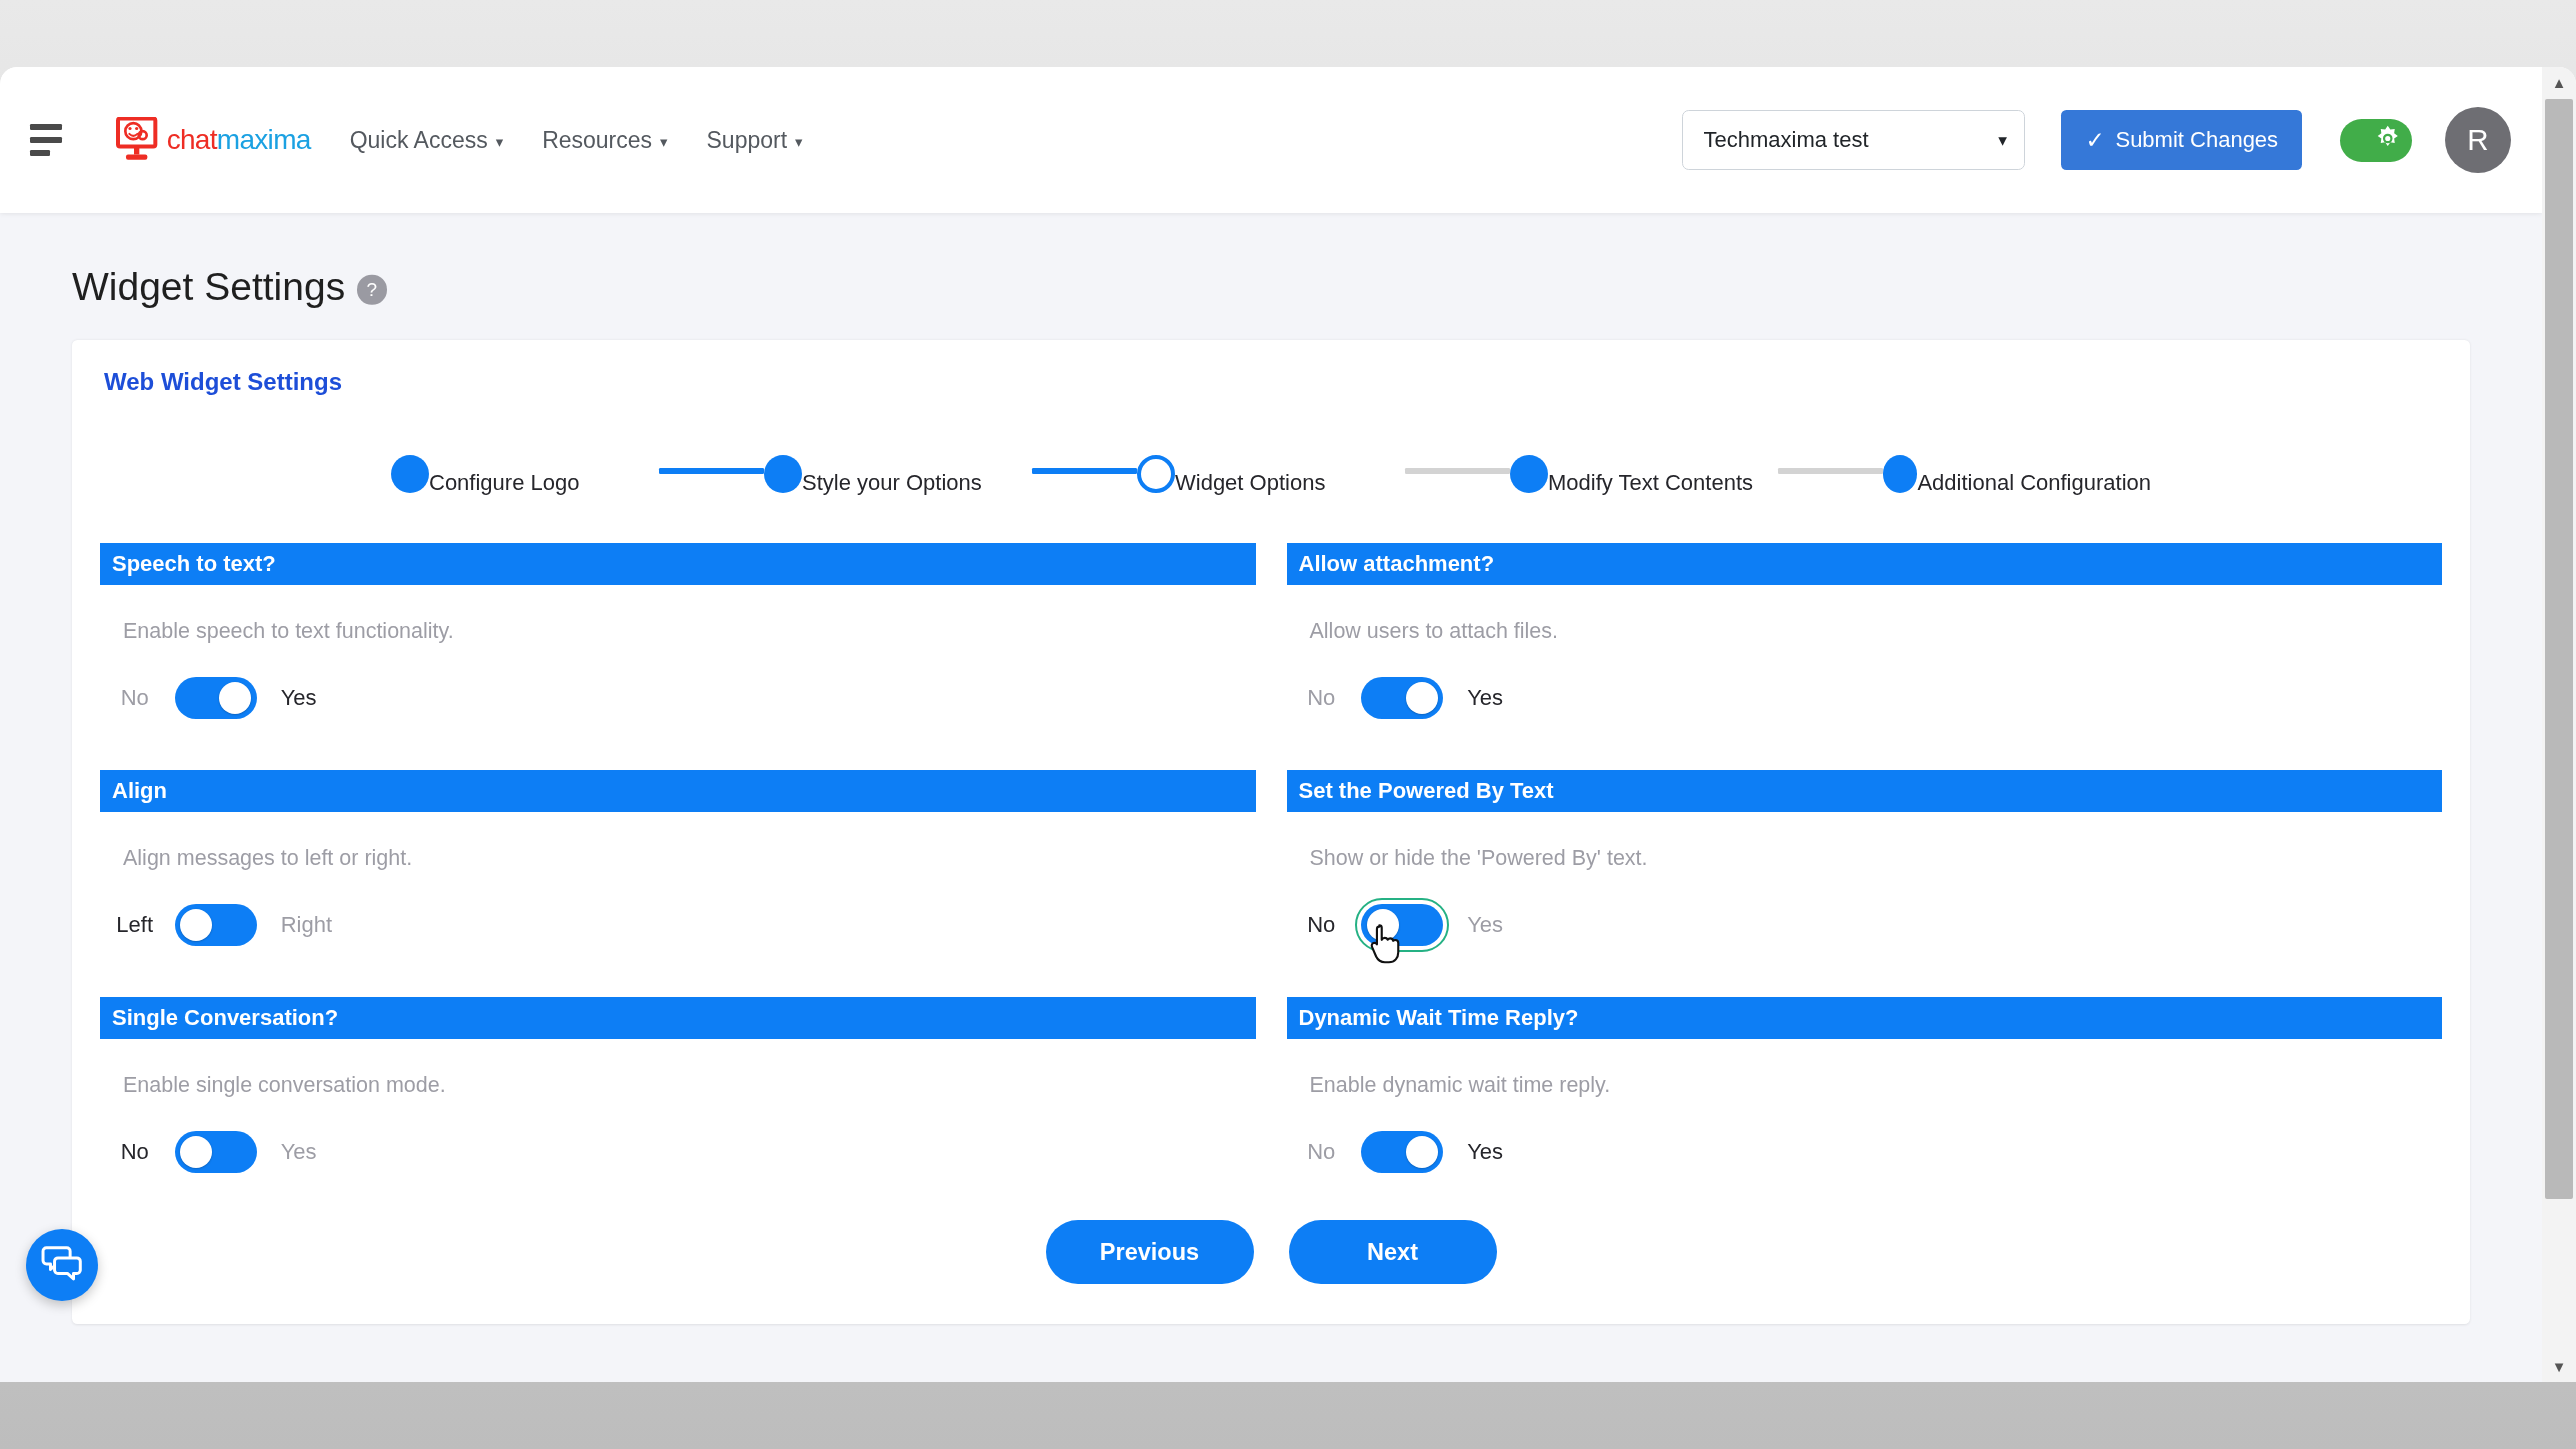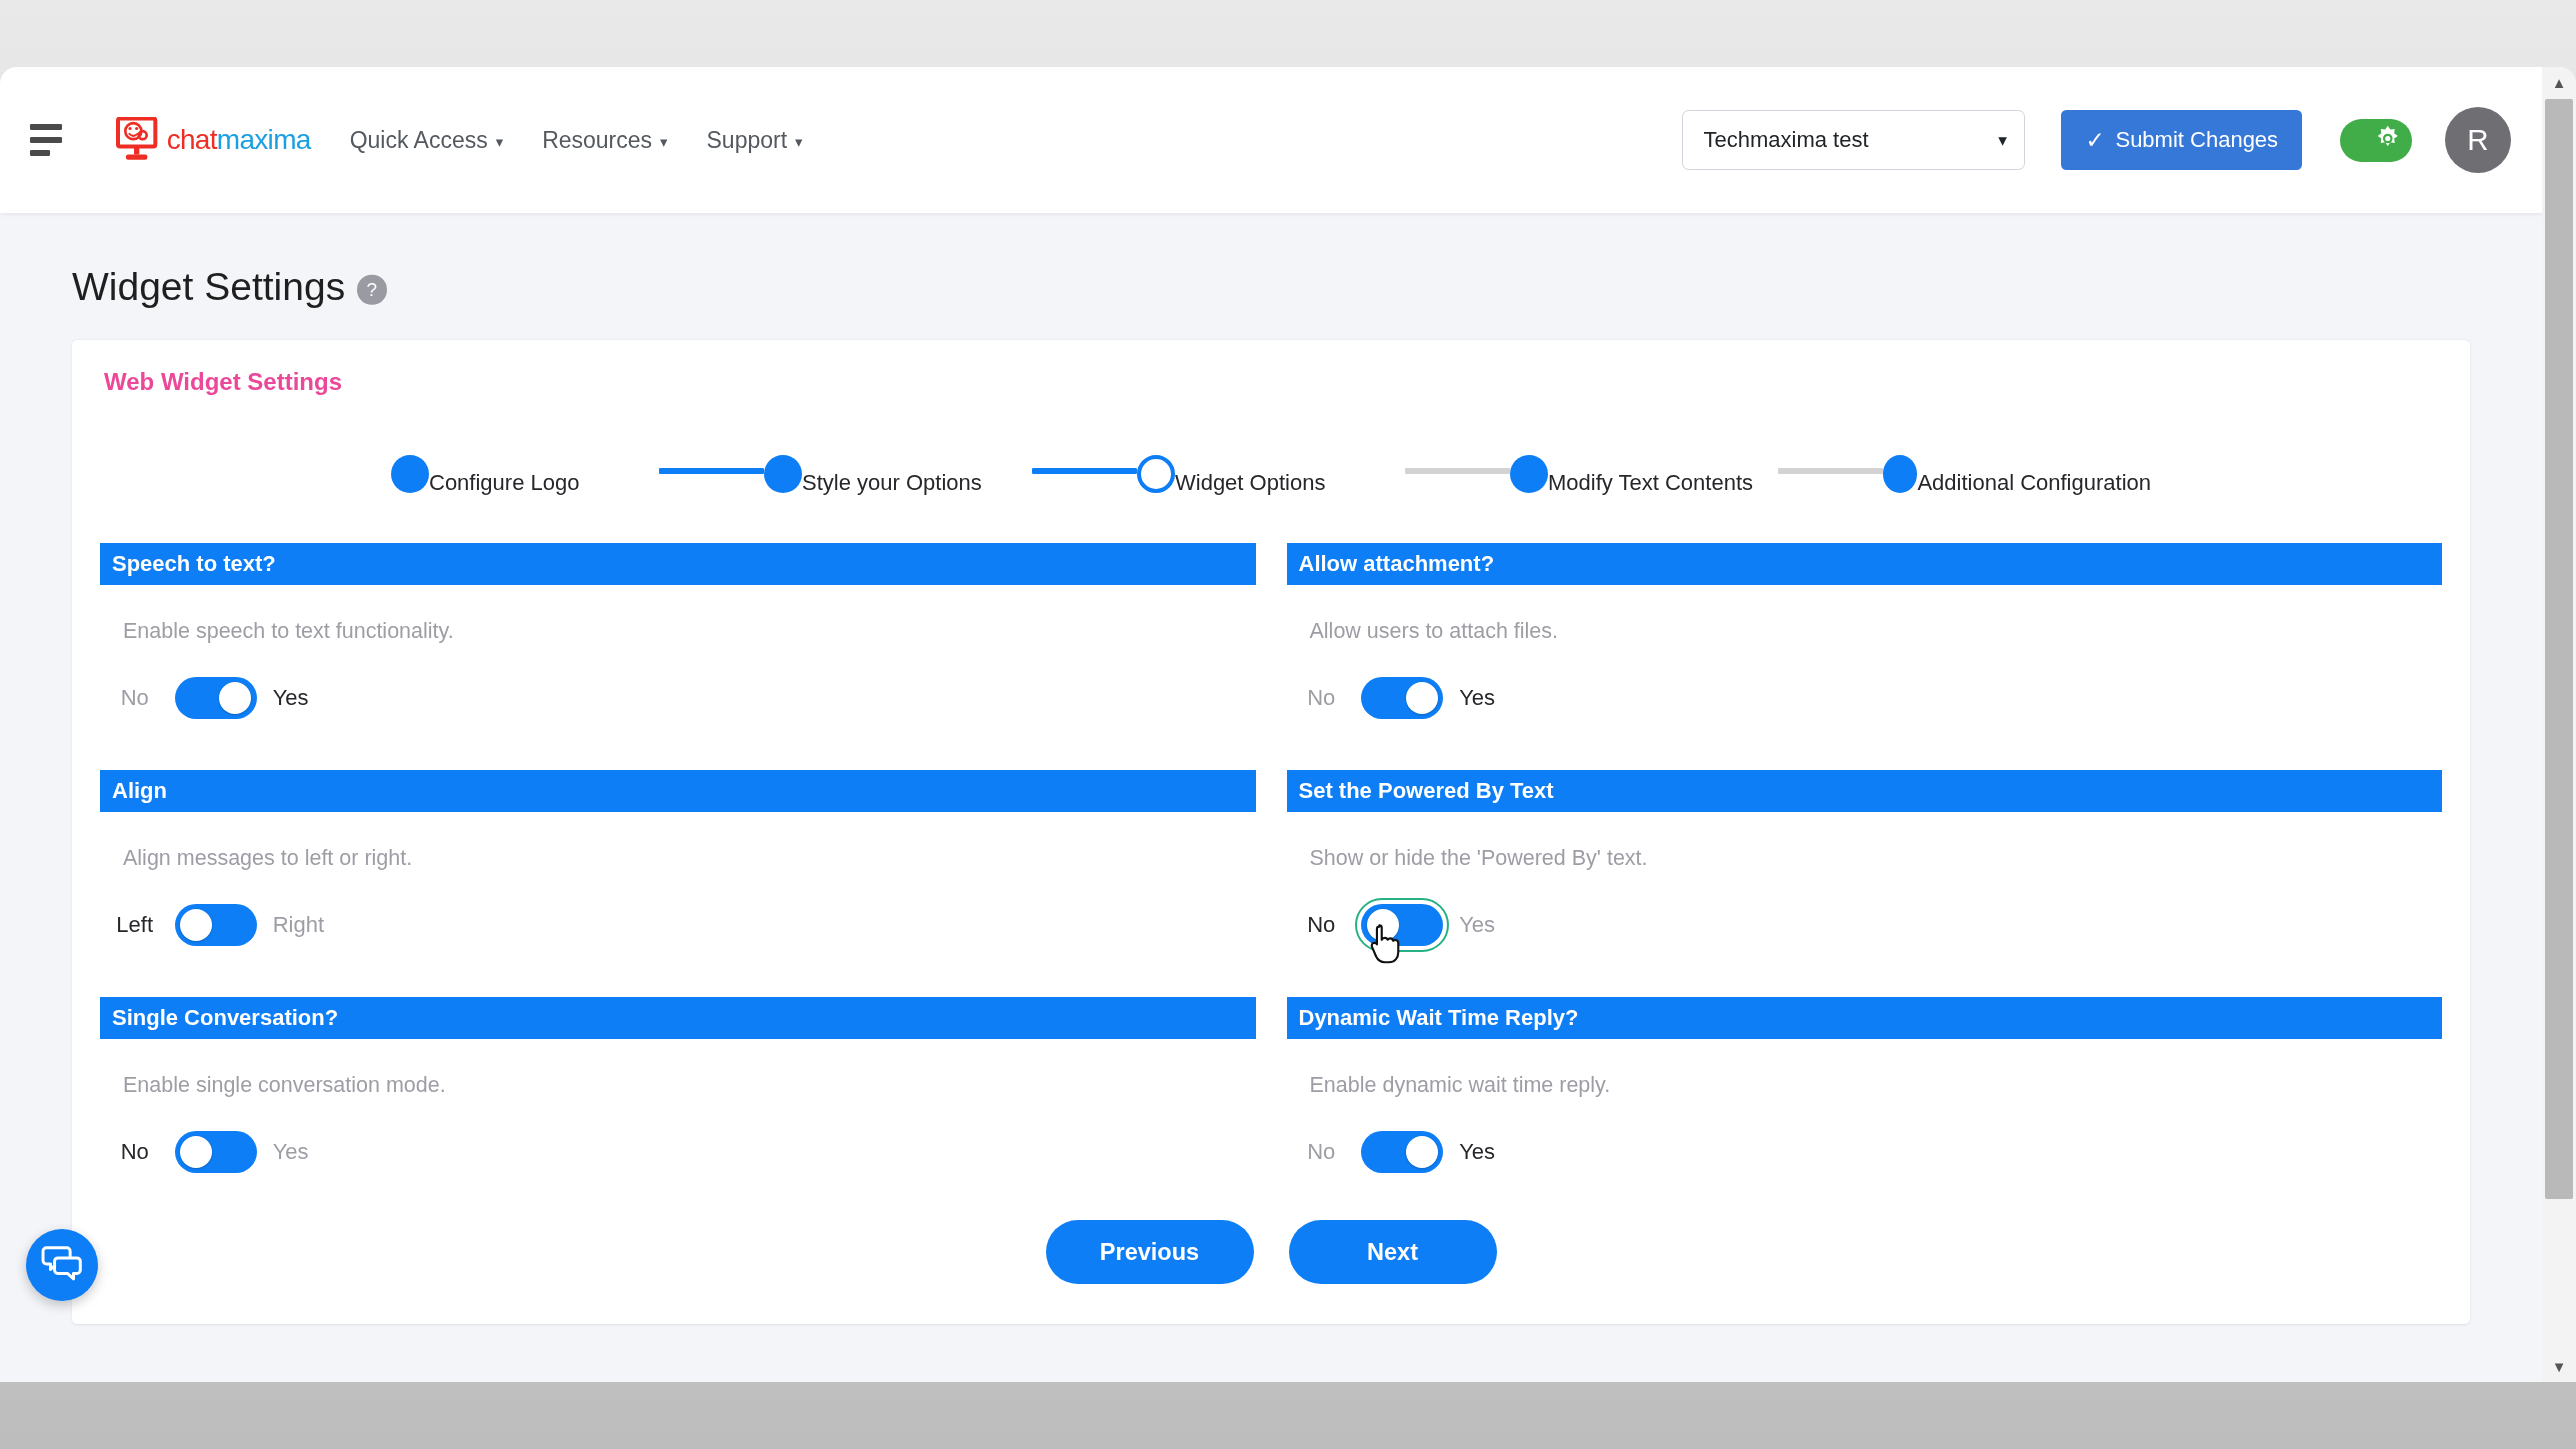--- a/index.html
+++ b/index.html
@@ -197,21 +197,21 @@
   #card {
     margin: 31px 72px 0 72px;
     background: #ffffff;
     border-radius: 5.4px;
     box-shadow: 0 0.7px 2.7px rgba(0,0,0,0.09);
     padding: 28px 0 40px 0;
   }
 
   #card-label {
     font-size: 24px;
-    color: #ec4899;
+    color: #1d4ed8;
     font-weight: bold;
     padding-left: 32px;
   }
 
   
   #stepper {
     display: flex;
     align-items: flex-start;
     justify-content: center;
     margin-top: 56px;
@@ -286,21 +286,21 @@
     display: flex;
     align-items: center;
     gap: 0;
     height: 52px;
   }
   .tog-label {
     font-size: 22px;
     white-space: nowrap;
   }
   .tog-label.left  { width: 48px; text-align: center; }
-  .tog-label.right { margin-left: 16px; }
+  .tog-label.right { margin-left: 24px; }
   .tog-label.active { color: #26262b; }
   .tog-label.muted  { color: #9d9da5; }
 
   .switch {
     position: relative;
     width: 82px;
     height: 42px;
     border-radius: 23px;
     background: #0d7ef5;
     margin-left: 16px;

